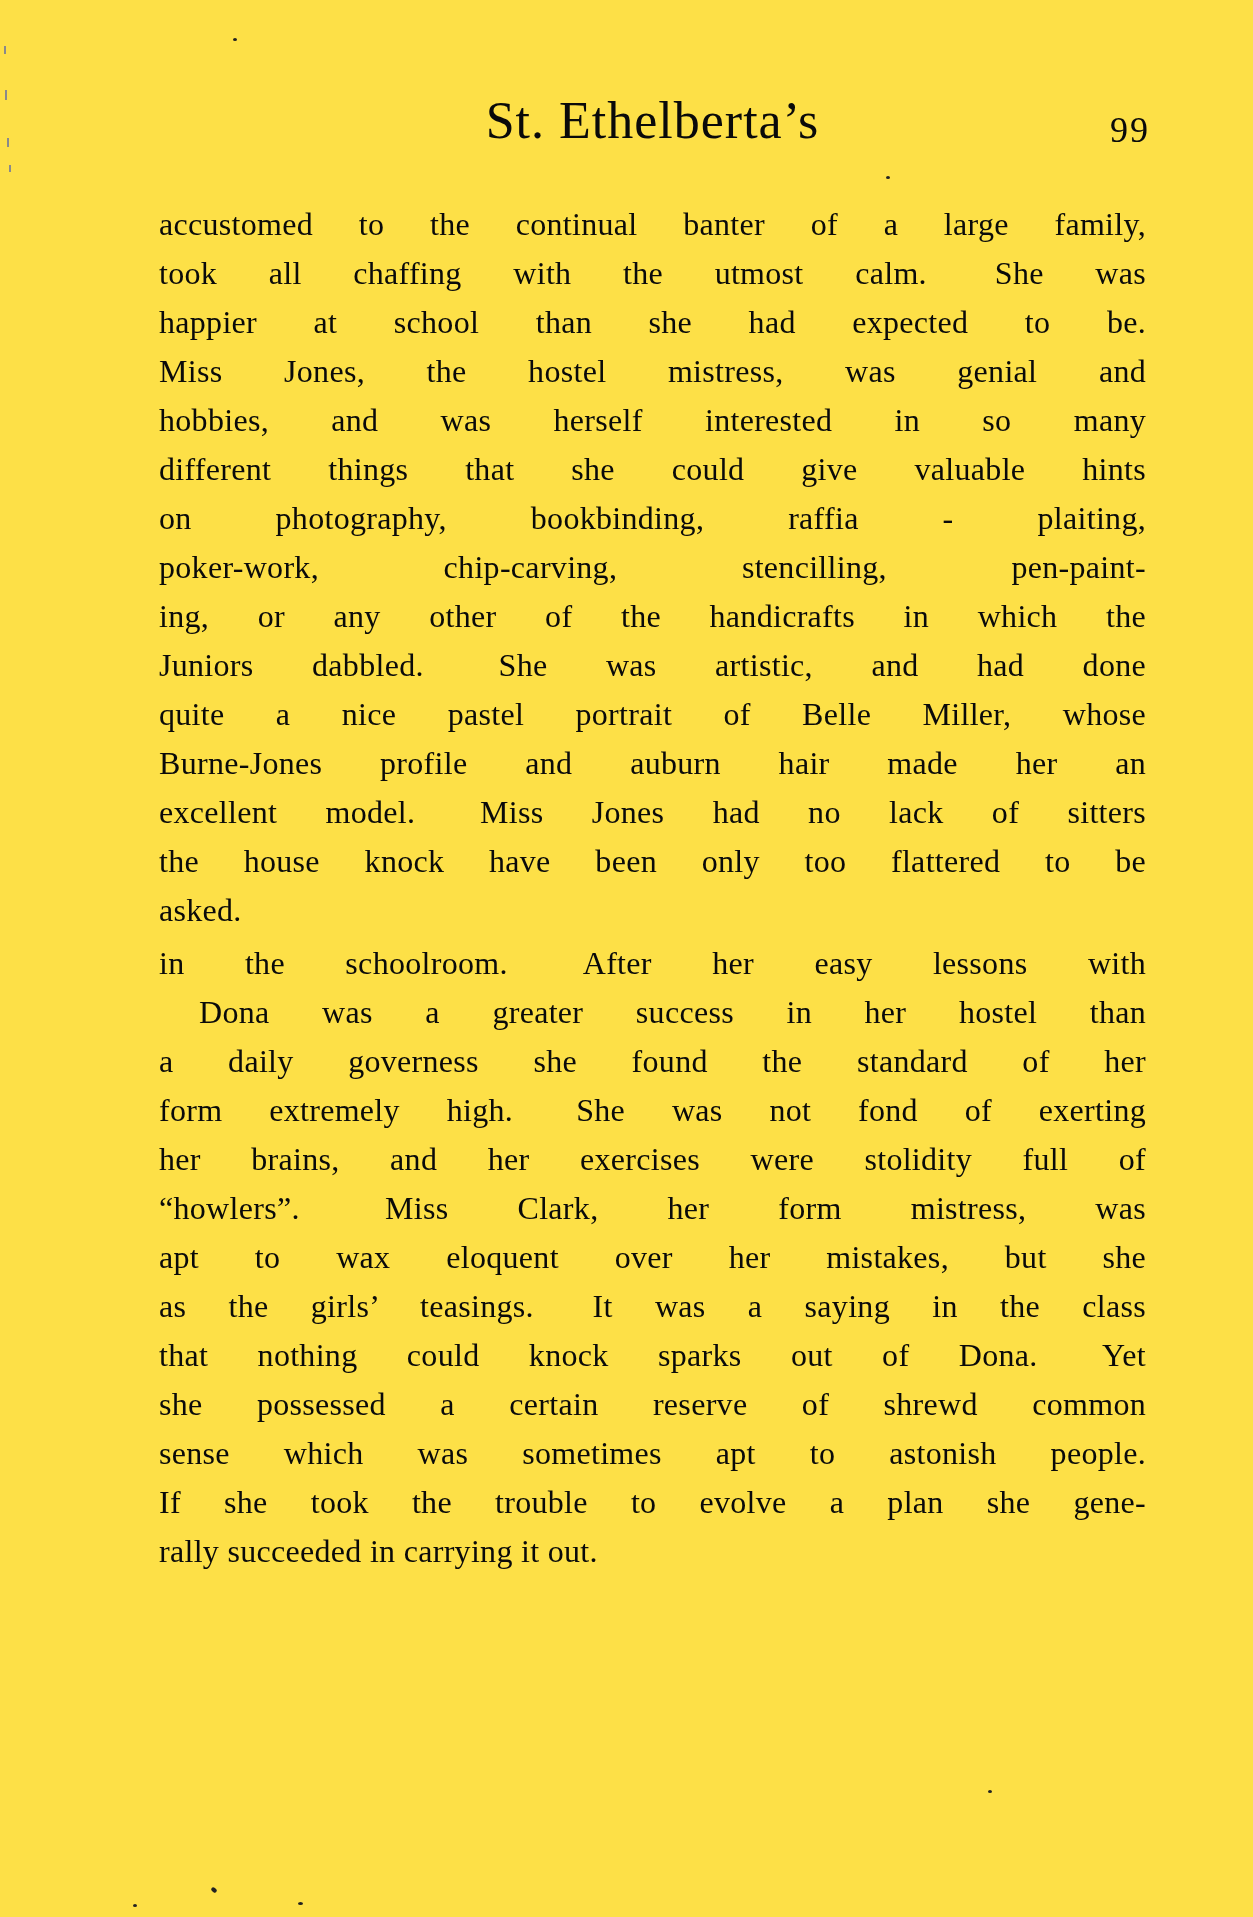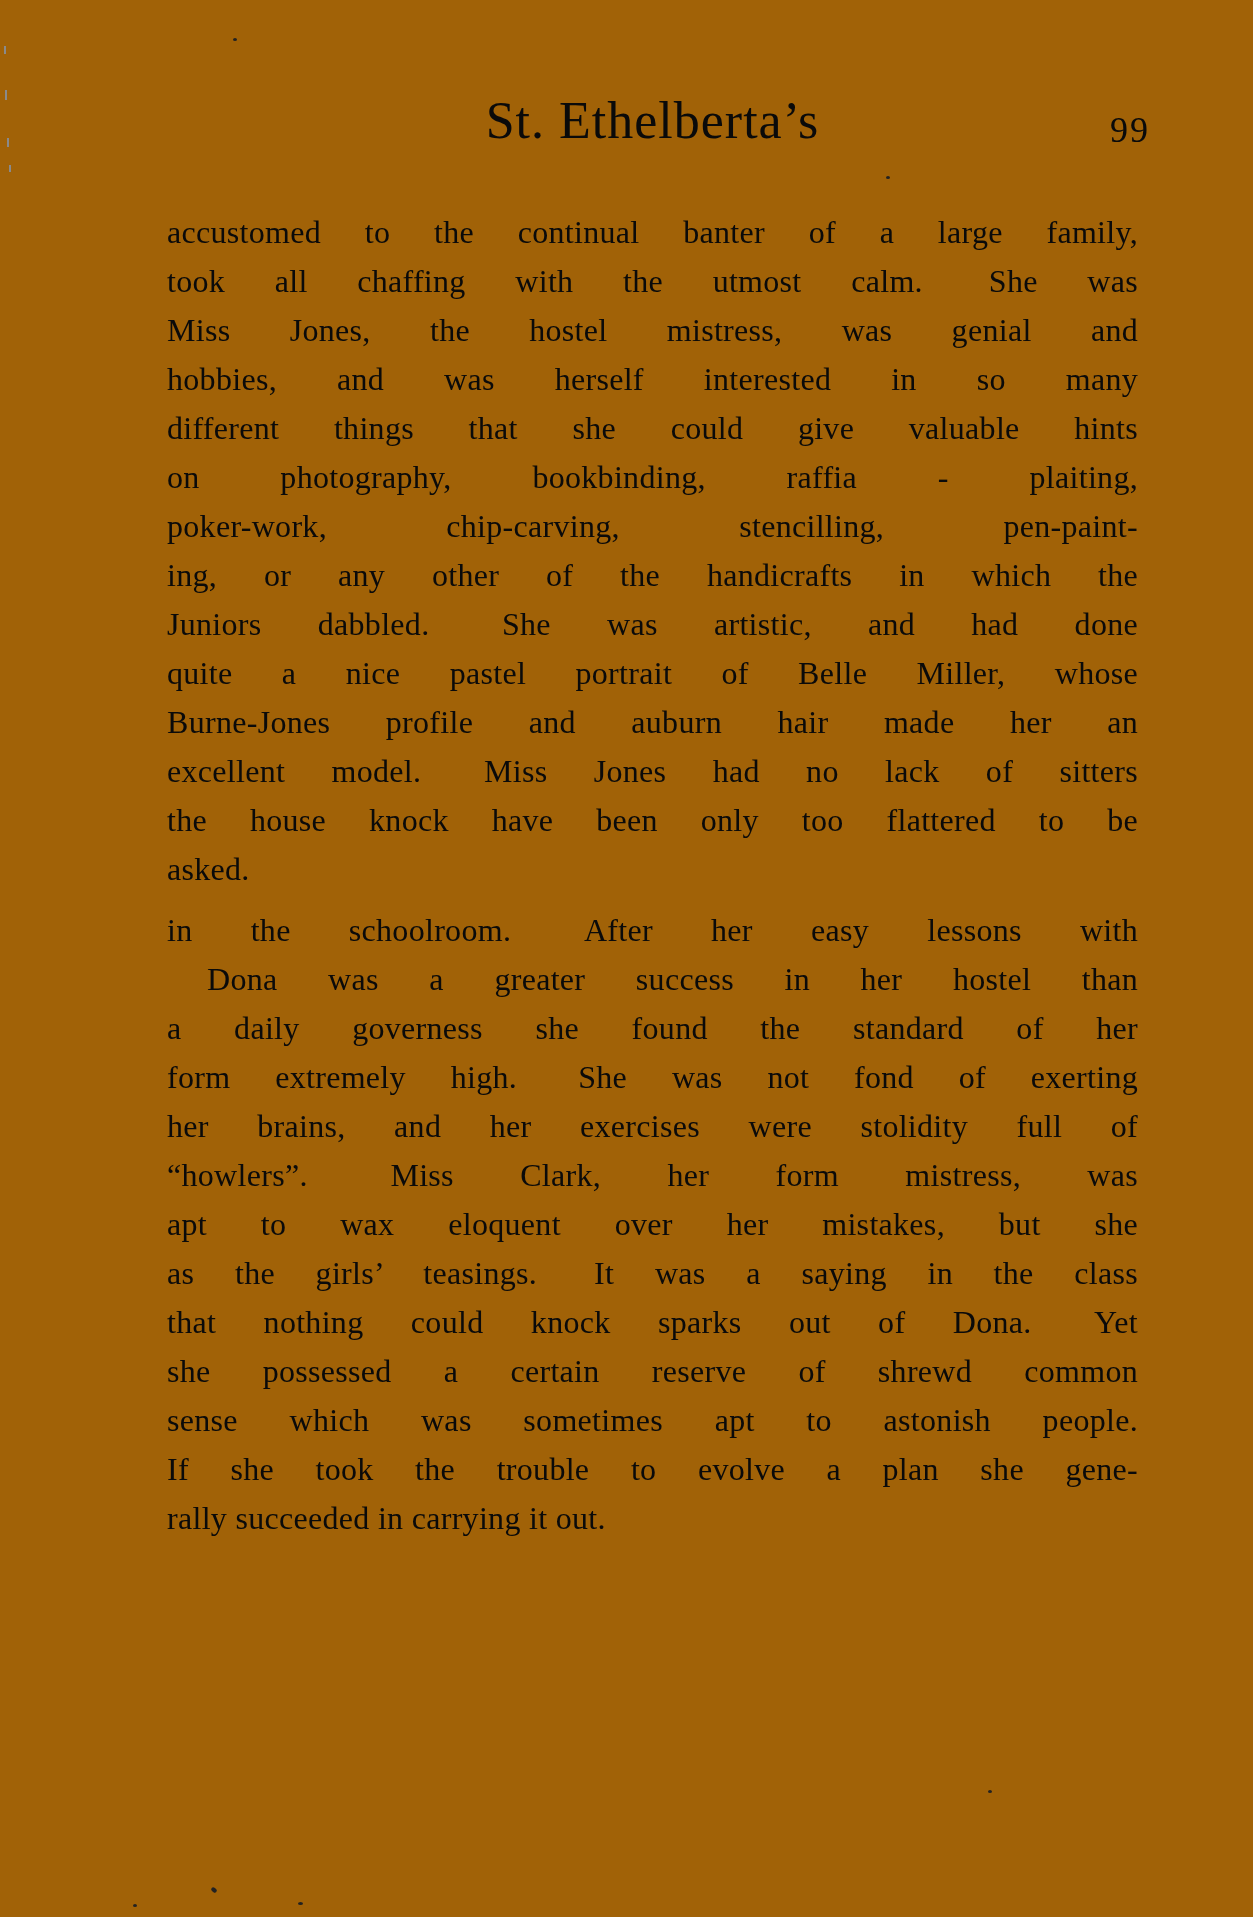--- a/index.html
+++ b/index.html
@@ -4,21 +4,21 @@
 <style>
   html, body {
     margin: 0;
     padding: 0;
     background: #e8e8e8;
   }
   .page {
     position: relative;
     width: 1253px;
     height: 1917px;
-    background: #a16207;
+    background: #fde047;
     overflow: hidden;
     font-family: "Liberation Serif", "DejaVu Serif", serif;
     color: #0a0a0a;
   }
   .column {
     position: absolute;
     left: 155px;
     top: 0;
     width: 995px;
     height: 100%;
@@ -48,21 +48,21 @@
   }
   .body-text {
     position: absolute;
     left: 0;
     top: 196px;
     width: 995px;
     font-size: 32px;
     line-height: 49px;
     letter-spacing: 0.3px;
   }
-  .paragraph { margin: 12px; }
+  .paragraph { margin: 4px; }
   .line {
     text-align: justify;
     text-align-last: justify;
     white-space: normal;
   }
   .line.last {
     text-align-last: left;
   }
   .line.indent {
     text-indent: 40px;
@@ -87,20 +87,21 @@
 
     <div class="header-row">
       <div class="running-title">St. Ethelberta’s</div>
       <div class="page-number">99</div>
     </div>
 
     <div class="body-text">
         <div class="paragraph">
           <div class="line">accustomed to the continual banter of a large family,</div>
           <div class="line">took all chaffing with the utmost calm.  She was</div>
+          <div class="line">happier at school than she had expected to be.</div>
           <div class="line">Miss Jones, the hostel mistress, was genial and</div>
           <div class="line">hobbies, and was herself interested in so many</div>
           <div class="line">different things that she could give valuable hints</div>
           <div class="line">on photography, bookbinding, raffia - plaiting,</div>
           <div class="line">poker-work, chip-carving, stencilling, pen-paint-</div>
           <div class="line">ing, or any other of the handicrafts in which the</div>
           <div class="line">Juniors dabbled.  She was artistic, and had done</div>
           <div class="line">quite a nice pastel portrait of Belle Miller, whose</div>
           <div class="line">Burne-Jones profile and auburn hair made her an</div>
           <div class="line">excellent model.  Miss Jones had no lack of sitters</div>

